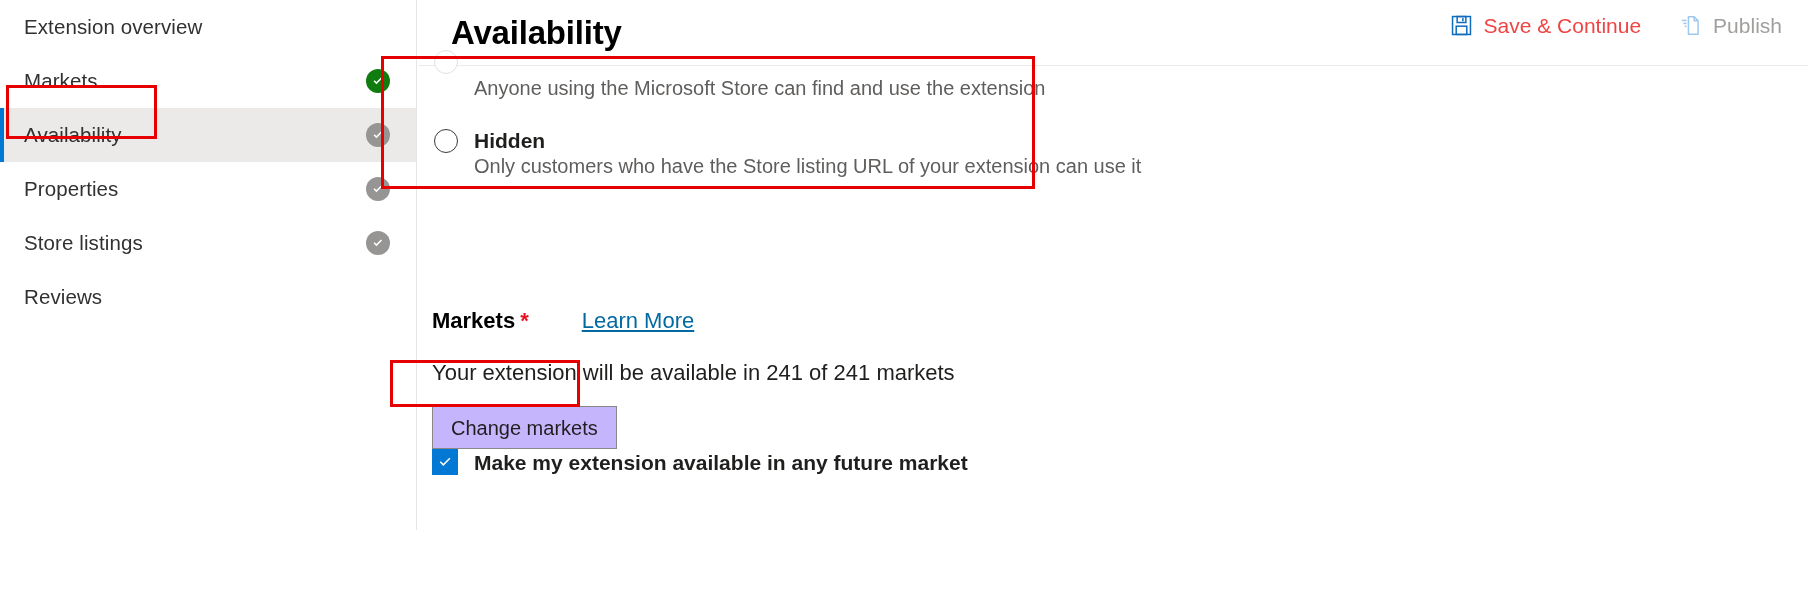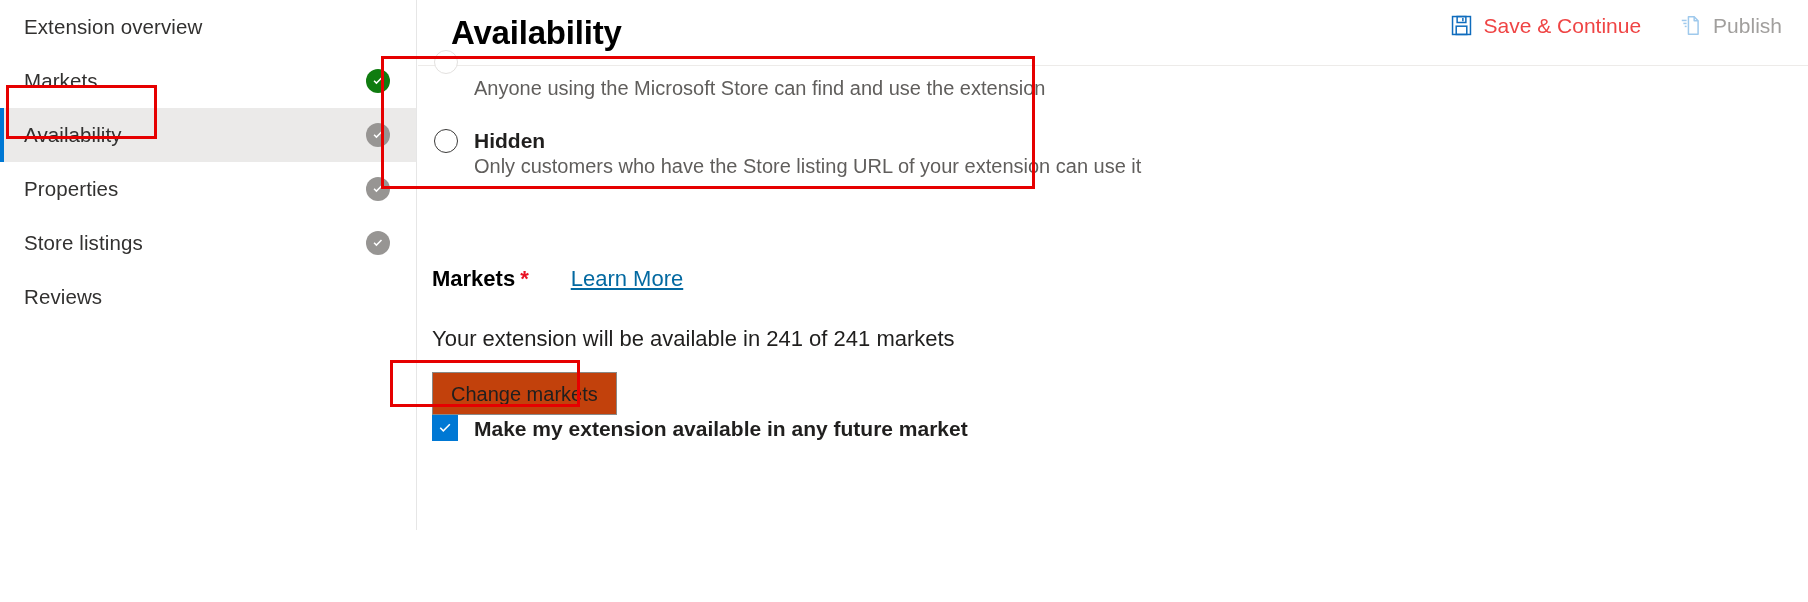--- a/index.html
+++ b/index.html
@@ -192,22 +192,23 @@
   
   #markets-section {
     position: absolute;
     left: 14px;
     top: 200px;
     width: 700px;
   }
   #markets-heading-row {
     display: flex;
     align-items: baseline;
-    gap: 42px;
+    gap: 53px;
     height: 30px;
+    margin-top: 42px;
   }
   #markets-label {
     font-size: 22px;
     font-weight: bold;
     color: #000000;
     line-height: 1;
   }
   #markets-required {
     color: #e81123;
     font-weight: bold;
@@ -216,36 +217,36 @@
   }
   #learn-more-link {
     font-size: 22px;
     color: #0369a1;
     text-decoration: underline;
     cursor: pointer;
     line-height: 1;
     white-space: nowrap;
   }
   #markets-summary {
-    margin-top: 32px;
+    margin-top: 24px;
     font-size: 22px;
     color: #201f1e;
     line-height: 1;
     white-space: nowrap;
   }
   #change-markets-wrap {
     margin-top: 22px;
     position: relative;
     display: inline-block;
   }
   #change-markets-button {
     min-width: 177px;
     height: 43px;
     border: 1px solid #8a8886;
-    background: #c2410c;
+    background: #c4b5fd;
     color: #201f1e;
     font-size: 20px;
     font-family: "Liberation Sans", sans-serif;
     cursor: pointer;
     padding: 0 18px;
     line-height: 1;
   }
 
   #future-market-row {
     display: flex;

